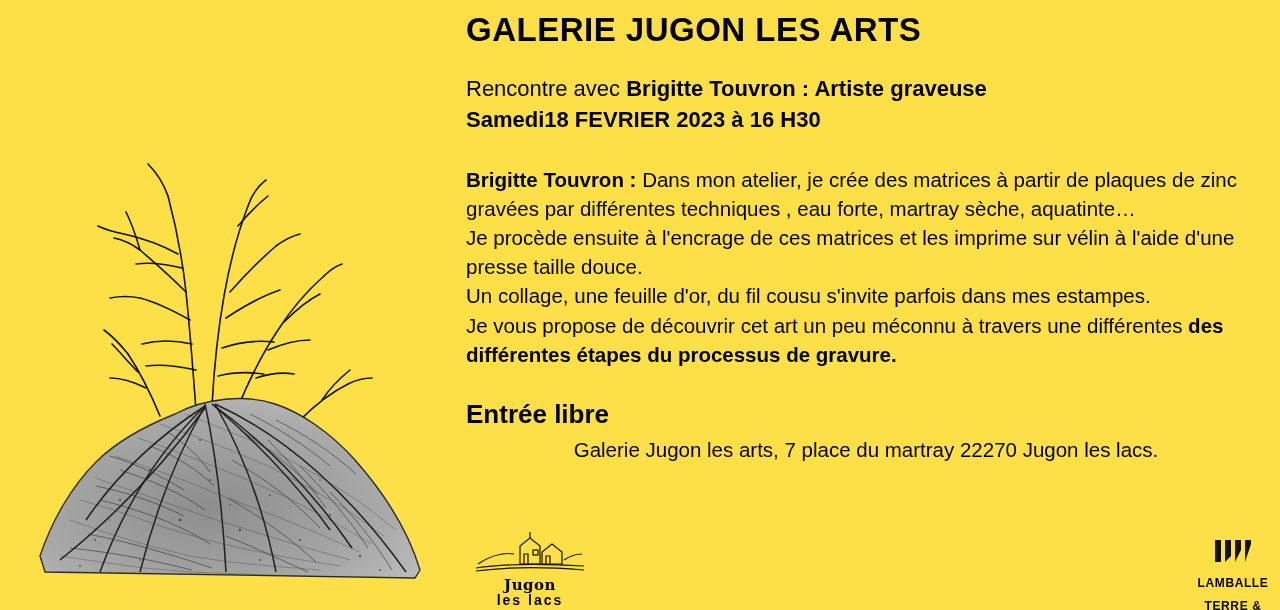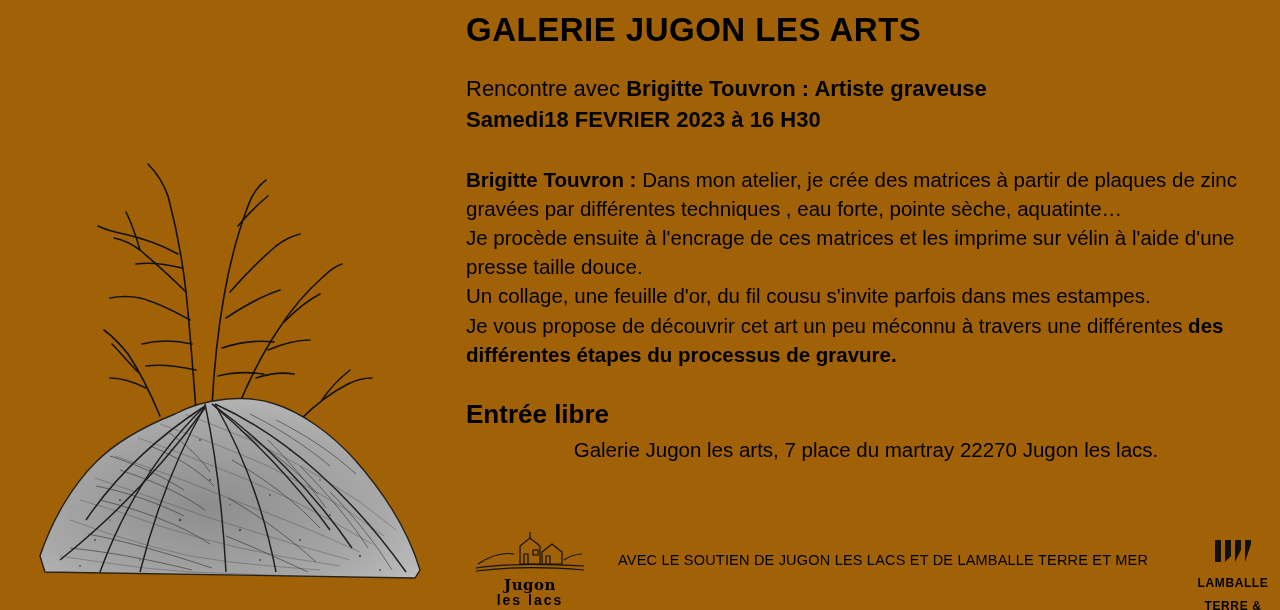--- a/index.html
+++ b/index.html
@@ -11,21 +11,21 @@
     width: 1280px;
     height: 610px;
     overflow: hidden;
     font-family: "Liberation Sans", sans-serif;
     color: #000000;
   }
   .poster {
     position: relative;
     width: 1280px;
     height: 610px;
-    background: #a16207;
+    background: #fde047;
   }
 
   
   .artwork {
     position: absolute;
     left: 0;
     top: 0;
     width: 460px;
     height: 610px;
   }
@@ -283,21 +283,21 @@
     <h1 class="title">GALERIE JUGON LES ARTS</h1>
 
     <div class="meet-block">
       <div class="meet-line1">
         <span class="lead">Rencontre avec </span><span class="strong">Brigitte Touvron : Artiste graveuse</span>
       </div>
       <div class="meet-line2">Samedi18 FEVRIER 2023 à 16 H30</div>
     </div>
 
     <div class="body-block">
-      <p><span class="name">Brigitte Touvron : </span><span> Dans mon atelier, je crée des matrices à partir de plaques de zinc gravées par différentes techniques , eau forte, pointe sèche, aquatinte…</span></p>
+      <p><span class="name">Brigitte Touvron : </span><span> Dans mon atelier, je crée des matrices à partir de plaques de zinc gravées par différentes techniques , eau forte, martray sèche, aquatinte…</span></p>
       <p>Je procède ensuite à l'encrage de ces matrices et les imprime sur vélin à l'aide d'une presse taille douce.</p>
       <p>Un collage, une feuille d'or, du fil cousu s'invite parfois dans mes estampes.</p>
       <p><span>Je vous propose de découvrir cet art un peu méconnu à travers une différentes </span><span class="emph">des différentes étapes du processus de gravure.</span></p>
     </div>
 
     <div class="entry">Entrée libre</div>
     <div class="address">Galerie Jugon les arts, 7 place du martray 22270 Jugon les lacs.</div>
   </div>
 
   <div class="footer">
@@ -315,21 +315,20 @@
           <path d="M92,30 C98,26 104,24 110,24"></path>
           <path d="M4,38 C30,34 60,33 112,36"></path>
           <path d="M4,41 C34,37 66,36 112,40"></path>
         </g>
       </svg>
       <div class="ljl-word">Jugon</div>
       <div class="ljl-sub">les lacs</div>
       
     </div>
 
-    <div class="footer-support">AVEC LE SOUTIEN DE  JUGON LES LACS ET DE LAMBALLE TERRE ET MER</div>
 
     <div class="logo-lamballe">
       <svg width="40" height="28" viewBox="0 0 40 28" xmlns="http://www.w3.org/2000/svg">
         <g fill="#111">
           <path d="M2,26 L2,4 L8,4 L8,26 Z"></path>
           <path d="M12,26 L12,4 L18,4 L18,20 L12,26 Z"></path>
           <path d="M22,26 L22,4 L28,4 L28,14 L22,26 Z"></path>
           <path d="M32,26 L32,4 L38,4 L38,8 L32,26 Z"></path>
         </g>
       </svg>

